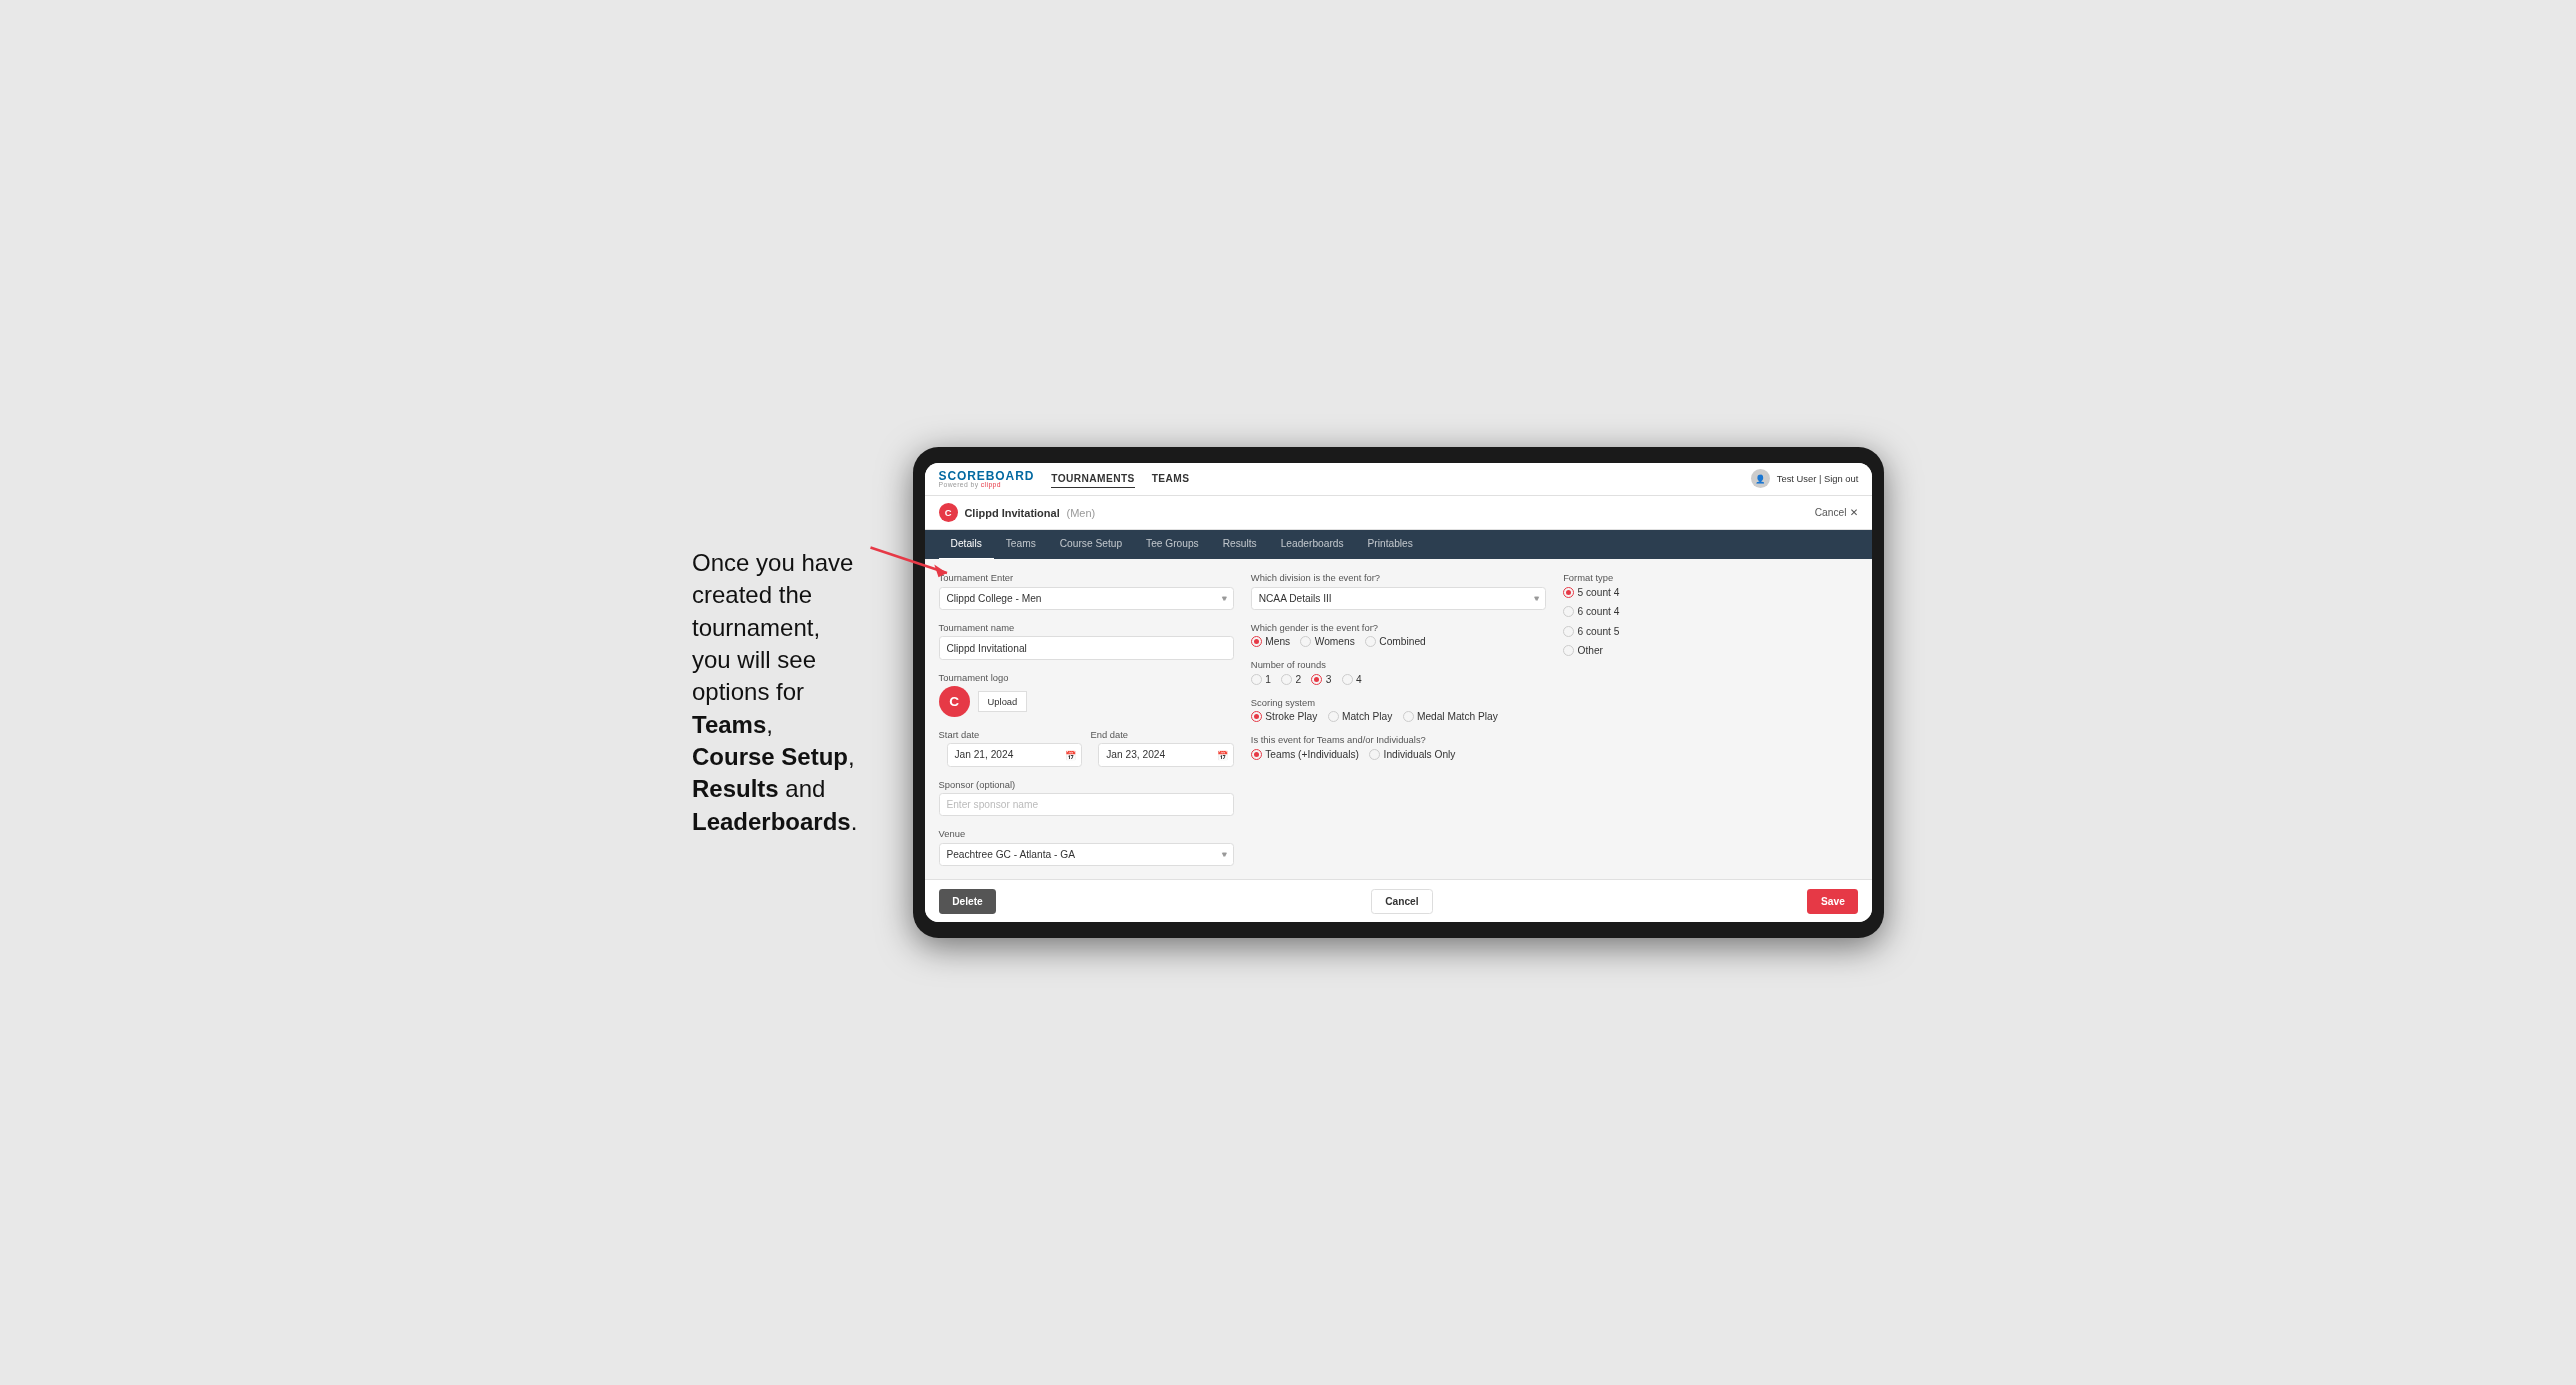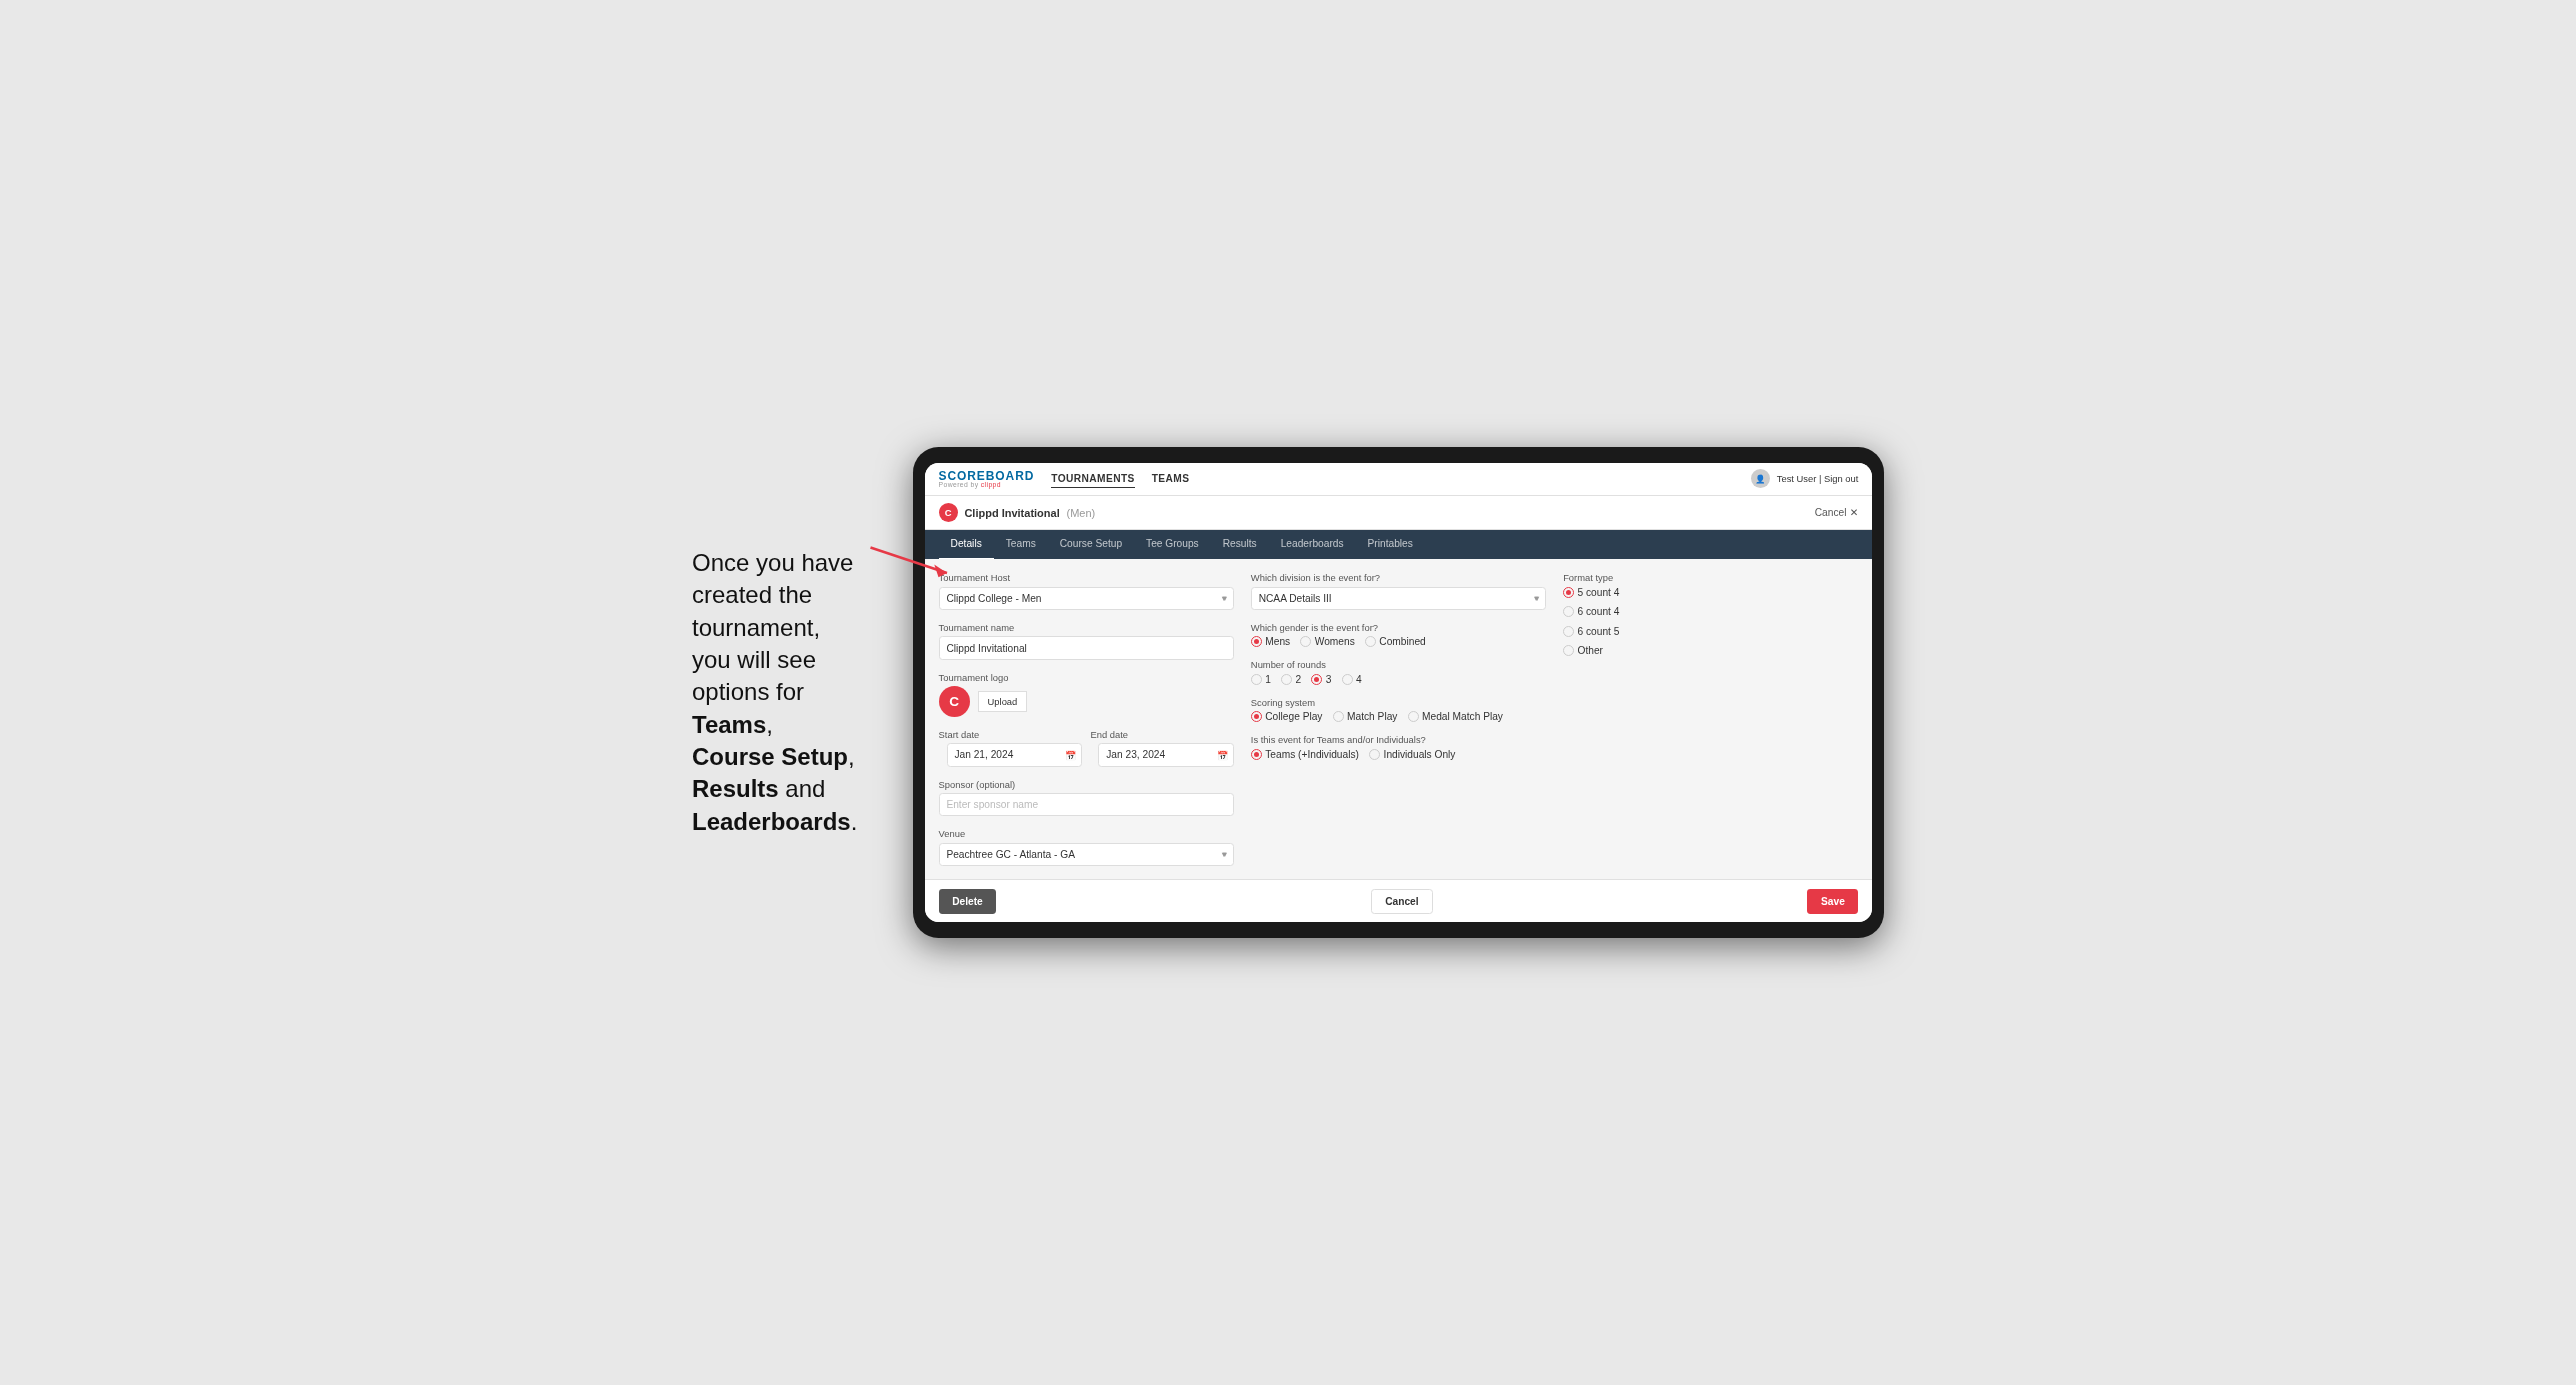--- a/index.html
+++ b/index.html
@@ -432,21 +432,21 @@
         <span class="tab-item">Results</span>
         <span class="tab-item">Leaderboards</span>
         <span class="tab-item">Printables</span>
       </div>
 
       <div class="main-content">
 
         <div class="form-column">
 
           <div class="field-group">
-            <label class="field-label">Tournament Host</label>
+            <label class="field-label">Tournament Enter</label>
             <div class="input-with-arrow">
               <div class="field-input">
                 <span>Clippd College - Men</span>
                 <span style="color:#999;font-size:8.5px">▾</span>
               </div>
             </div>
           </div>
 
           <div class="field-group">
             <label class="field-label">Tournament name</label>
@@ -553,21 +553,21 @@
                 <span>4</span>
               </div>
             </div>
           </div>
 
           <div class="field-group">
             <label class="field-label">Scoring system</label>
             <div class="radio-group">
               <div class="radio-option">
                 <div class="radio-circle selected"></div>
-                <span>College Play</span>
+                <span>Stroke Play</span>
               </div>
               <div class="radio-option">
                 <div class="radio-circle"></div>
                 <span>Match Play</span>
               </div>
               <div class="radio-option">
                 <div class="radio-circle"></div>
                 <span>Medal Match Play</span>
               </div>
             </div>

